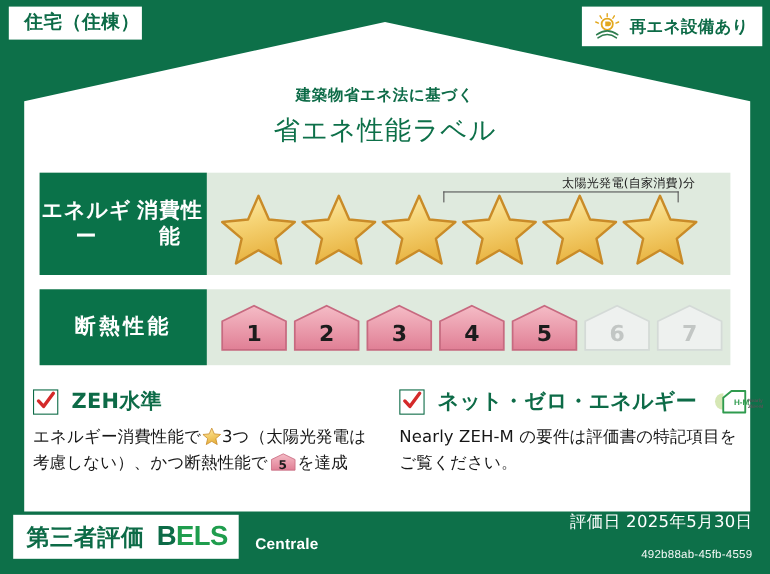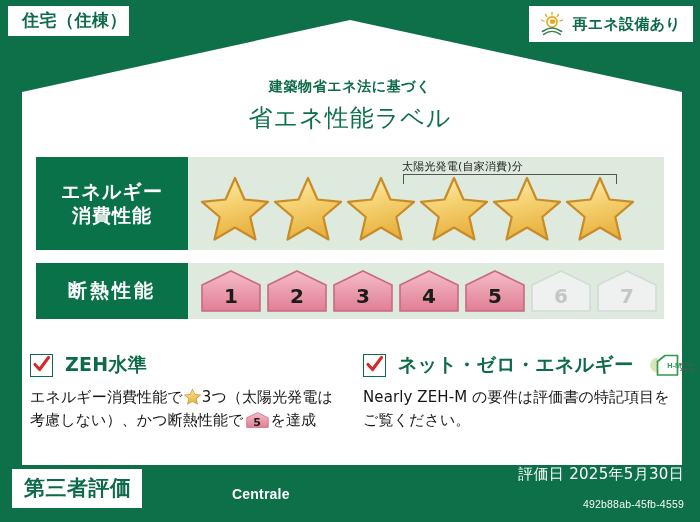--- a/index.html
+++ b/index.html
@@ -55,39 +55,39 @@
   .rows{
     position:absolute;left:36px;top:157px;width:628px;z-index:5;
   }
   .perf-row{
     display:flex;align-items:stretch;
     background:#dfeade;
     margin-bottom:13px;
     position:relative;
   }
   .perf-row.energy{height:93px;}
-  .perf-row.insul{height:56px;}
+  .perf-row.insul{height:69px;}
   .row-key{
     background:#0a7249;color:#ffffff;
     width:152px;flex:0 0 152px;
-    display:flex;flex-direction:column;align-items:center;justify-content:center;
+    display:flex;flex-direction:row;align-items:center;justify-content:center;
     font-weight:bold;font-size:19px;line-height:1.25;letter-spacing:1px;
     text-align:center;
   }
   .row-key .kl{display:block;}
   .perf-row.insul .row-key{font-size:19px;letter-spacing:3px;}
   .row-val{flex:1 1 auto;position:relative;display:flex;align-items:center;}
 
   
   .stars{display:flex;align-items:center;gap:3px;padding-left:12px;margin-top:8px;}
   .star-svg{width:70px;height:68px;display:block;}
 
   
   .solar-note{
-    position:absolute;top:2px;left:214px;width:230px;text-align:left;
+    position:absolute;top:2px;left:214px;width:230px;text-align:right;
     font-size:11px;color:#222;letter-spacing:0.2px;
   }
   .solar-bracket{
     position:absolute;top:17px;left:215px;width:212px;height:9px;
     border-top:1.6px solid #555;border-left:1.6px solid #555;border-right:1.6px solid #555;
   }
 
   
   .grades{display:flex;align-items:center;gap:4px;padding-left:12px;}
   .grade{
@@ -331,20 +331,21 @@
         </svg>
       </div>
       <div class="check-body">Nearly ZEH-M の要件は評価書の特記項目をご覧ください。</div>
     </div>
 
   </div>
 
   <div class="footer">
     <div class="bels-box">
       <span class="bels-jp">第三者評価</span>
+      <span class="bels-en"><span class="b-dark">B</span><span>ELS</span></span>
     </div>
     <div class="centrale">Centrale</div>
     <div class="footer-right">
       <div class="eval-date">評価日 2025年5月30日</div>
       <div class="eval-id">492b88ab-45fb-4559</div>
     </div>
   </div>
 
 </div>
 

